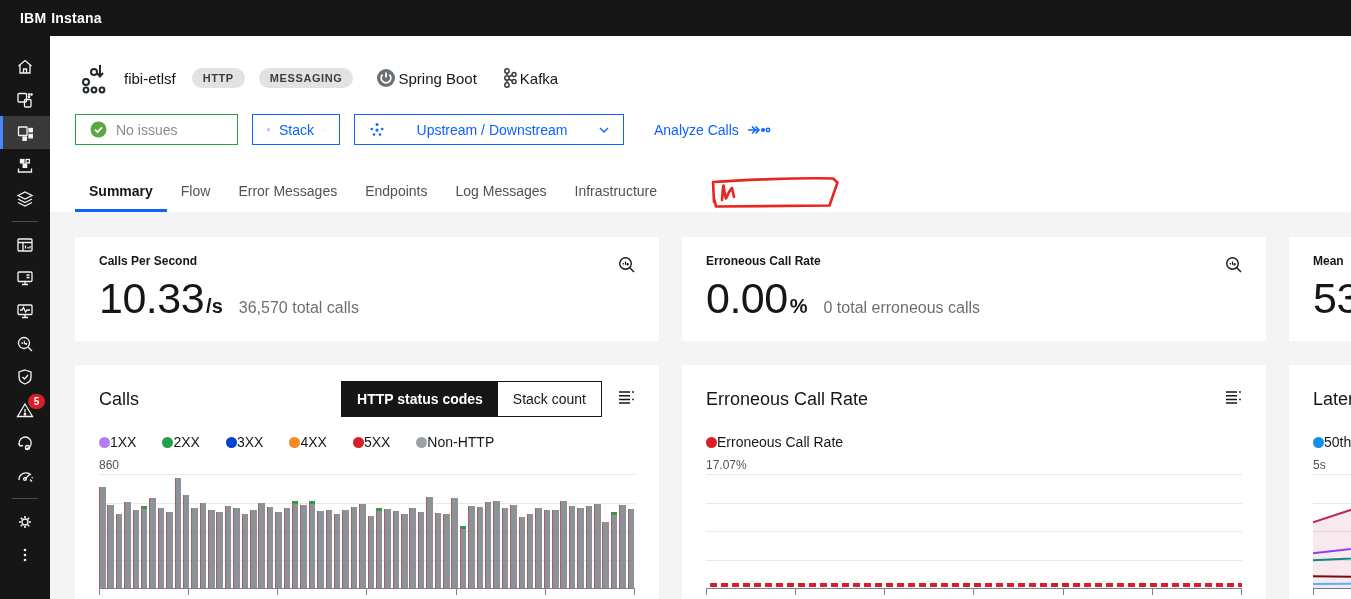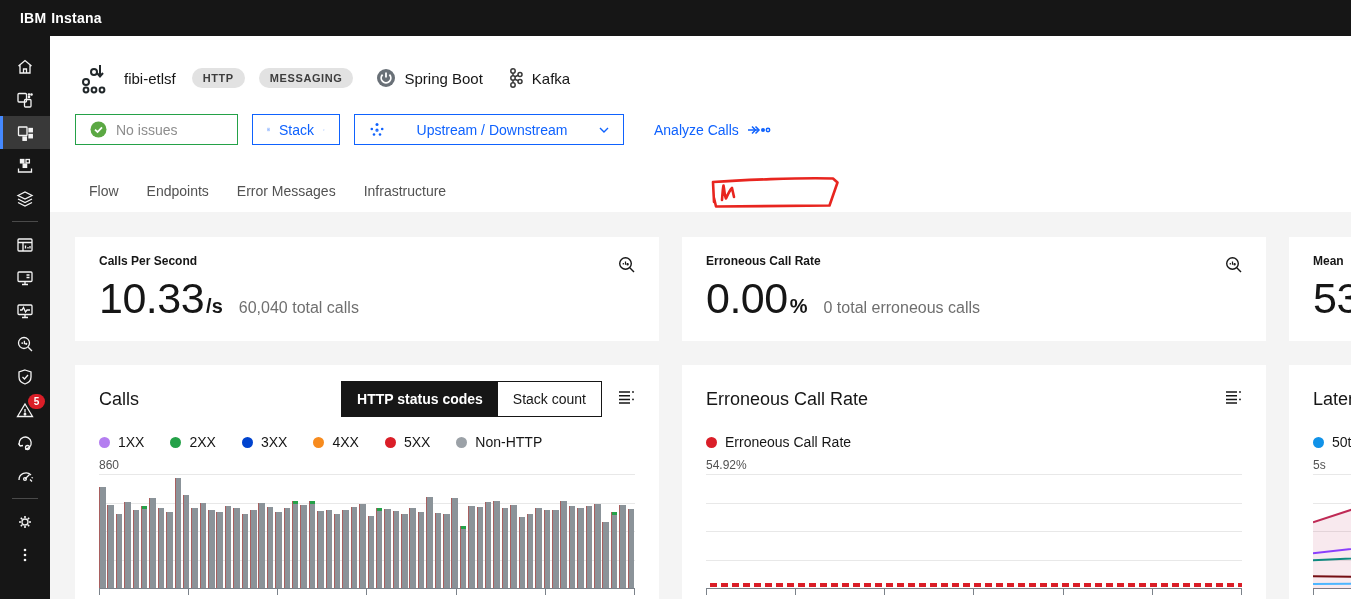--- a/index.html
+++ b/index.html
@@ -25,21 +25,21 @@
   .badge { position:absolute; top:1px; right:5px; min-width:17px; height:15px; border-radius:8px;
     background:#da1e28; color:#fff; font-size:10px; font-weight:700; display:flex; align-items:center;
     justify-content:center; padding:0 3px; }
 
   
   .header { position:absolute; left:50px; top:36px; width:1301px; height:176px; background:#fff; z-index:5; }
   .service-row { display:flex; align-items:center; gap:14px; padding:26px 0 0 28px; }
   .service-name { font-size:15px; font-weight:400; color:#161616; margin-right:2px; }
   .pill { background:#e2e2e2; color:#3d3d3d; border-radius:12px; font-size:11px; font-weight:600;
     letter-spacing:.6px; padding:4px 11px; }
-  .tech { display:flex; align-items:center; gap:7px; font-size:15px; color:#161616; margin-left:8px; }
+  .tech { display:flex; align-items:center; gap:1px; font-size:15px; color:#161616; margin-left:8px; }
 
   .toolbar-row { display:flex; align-items:center; gap:14px; padding:20px 0 0 25px; }
   .btn { height:31px; display:inline-flex; align-items:center; gap:9px; padding:0 14px;
     font-size:14px; background:#fff; cursor:pointer; }
   .btn-noissues { border:1px solid #24a148; color:#8d8d8d; width:163px; }
   .btn-blue { border:1px solid #0f62fe; color:#0f62fe; }
   .btn-stack { width:88px; justify-content:space-between; }
   .btn-upstream { width:270px; justify-content:space-between; margin-left:-10px; }
   .link-analyze { display:inline-flex; align-items:center; gap:8px; color:#0f62fe; font-size:14px;
     margin-left:16px; cursor:pointer; }
@@ -69,21 +69,21 @@
   .chart-head { display:flex; align-items:center; height:36px; }
   .chart-title { font-size:18px; font-weight:400; color:#161616; flex:1; }
   .toggle { display:inline-flex; border:1px solid #161616; border-radius:0; overflow:hidden;
     font-size:14px; line-height:1; }
   .toggle .seg { padding:10px 15px; cursor:pointer; }
   .toggle .seg.on { background:#161616; color:#fff; font-weight:600; }
   .toggle .seg.off { background:#fff; color:#161616; }
   .opts-ic { margin-left:16px; cursor:pointer; }
 
   .legend { display:flex; gap:26px; margin-top:17px; align-items:center; }
-  .legend-item { display:flex; align-items:center; gap:8px; font-size:14px; color:#161616; cursor:pointer; }
+  .legend-item { display:flex; align-items:center; font-size:14px; color:#161616; cursor:pointer; }
   .dot { width:11px; height:11px; border-radius:50%; }
   .ylabel { font-size:12px; color:#525252; margin:8px 0 2px 0; }
 
   .plot { position:relative; height:115px; border-bottom:1px solid #7b828a; }
   .gridline { position:absolute; left:0; right:0; height:1px; background:#e8e8e8; }
   .bars { position:absolute; inset:0 0 0 0; display:flex; align-items:flex-end; justify-content:space-between; }
   .bar { flex:0 0 6.5px; position:relative; }
   .bar-cap { position:absolute; top:0; left:0; right:0; height:3px; }
   .axis-ticks { display:flex; justify-content:space-between; height:6px; }
   .tick { width:1px; height:6px; background:#7b828a; }
@@ -284,28 +284,34 @@
       <svg width="24" height="12" viewBox="0 0 24 12" style="stroke:#0f62fe; fill:none; stroke-width:1.5;">
           <path d="M1 6 H11"></path>
           <path d="M5 2.5 L8.5 6 L5 9.5 M8.5 2.5 L12 6 L8.5 9.5"></path>
           <circle cx="16" cy="6" r="2" fill="#0f62fe" stroke="none"></circle>
           <circle cx="21" cy="6" r="1.7"></circle>
         </svg>
     </div>
   </div>
 
   <div class="tabs-row">
+    <div class="tab active">
+        <span>Summary</span>
+      </div>
     <div class="tab">
         <span>Flow</span>
       </div>
     <div class="tab">
+        <span>Error Messages</span>
+      </div>
+    <div class="tab">
         <span>Endpoints</span>
       </div>
     <div class="tab">
-        <span>Error Messages</span>
+        <span>Log Messages</span>
       </div>
     <div class="tab">
         <span>Infrastructure</span>
       </div>
   </div>
 </div>
 
 <svg class="annotation" viewBox="0 0 150 46">
   <path d="M14 30 L13 10 C40 8 100 5.5 133 6.5 L137.5 10.5 L129.5 33.5 L16 34.5 L14 26"></path>
   <path d="M22 28 C22.5 21 23 15 23.5 13.5 C24.5 18 24.5 24 26 26.5 C28 22 29.5 18.5 32 16 L34 25"></path>
@@ -318,21 +324,21 @@
       <svg width="20" height="20" viewBox="0 0 20 20" style="stroke:#161616; fill:none; stroke-width:1.4;">
           <circle cx="8.5" cy="8.5" r="5.8"></circle>
           <path d="M12.8 12.8 L17 17"></path>
           <path d="M6.3 9.6 V8 M8.5 9.8 V6.4" stroke-width="1.2"></path>
           <circle cx="10.6" cy="9.3" r="0.5" fill="#161616"></circle>
         </svg>
     </div>
     <div class="metric-value-row">
       <span class="metric-value">10.33</span>
       <span class="metric-unit">/s</span>
-      <span class="metric-sub">60,040 total calls</span>
+      <span class="metric-sub">36,570 total calls</span>
     </div>
   </div>
 
   <div class="metric-card">
     <div class="metric-title">Erroneous Call Rate</div>
     <div class="zoom-ic">
       <svg width="20" height="20" viewBox="0 0 20 20" style="stroke:#161616; fill:none; stroke-width:1.4;">
           <circle cx="8.5" cy="8.5" r="5.8"></circle>
           <path d="M12.8 12.8 L17 17"></path>
           <path d="M6.3 9.6 V8 M8.5 9.8 V6.4" stroke-width="1.2"></path>
@@ -503,21 +509,21 @@
             <circle cx="15" cy="9.4" r="0.9" fill="#161616" stroke="none"></circle>
           </svg>
       </div>
     </div>
     <div class="legend">
       <div class="legend-item">
           <span class="dot" style="background-color: rgb(218, 30, 40);"></span>
           <span>Erroneous Call Rate</span>
         </div>
     </div>
-    <div class="ylabel">54.92%</div>
+    <div class="ylabel">17.07%</div>
     <div class="plot">
       <div class="gridline" style="top:0;"></div>
       <div class="gridline" style="top:25%;"></div>
       <div class="gridline" style="top:50%;"></div>
       <div class="gridline" style="top:75%;"></div>
       <div class="zero-dash" id="err-zero-line" style="background: repeating-linear-gradient(90deg, rgb(218, 30, 40) 0px, rgb(218, 30, 40) 7px, transparent 7px, transparent 11px);"></div>
     </div>
     <div class="axis-ticks">
         <span class="tick"></span>
         <span class="tick"></span>

